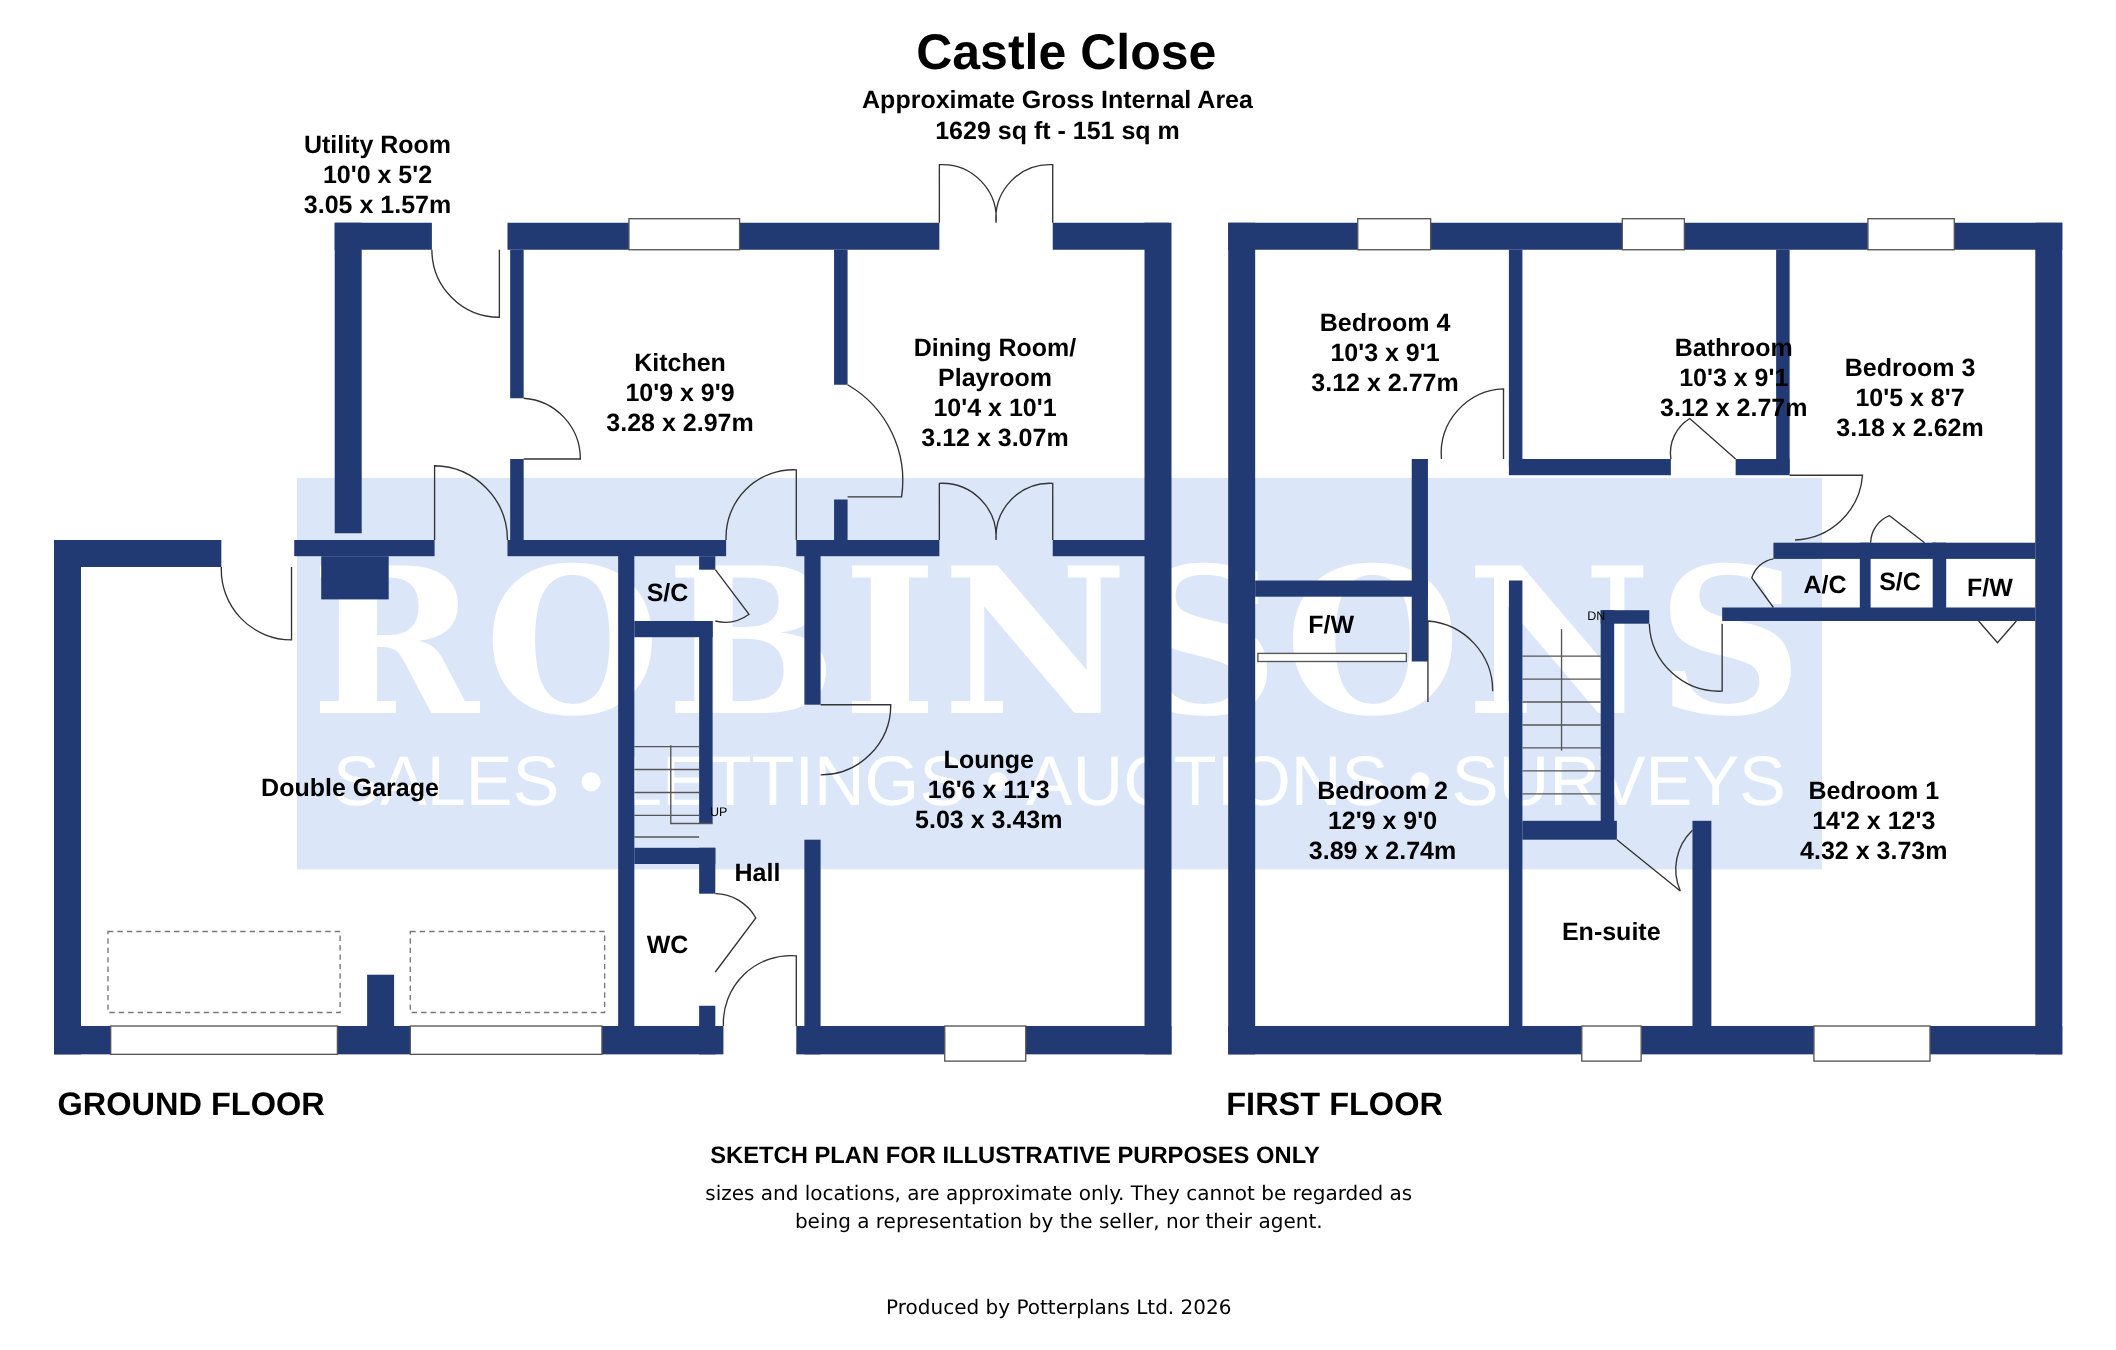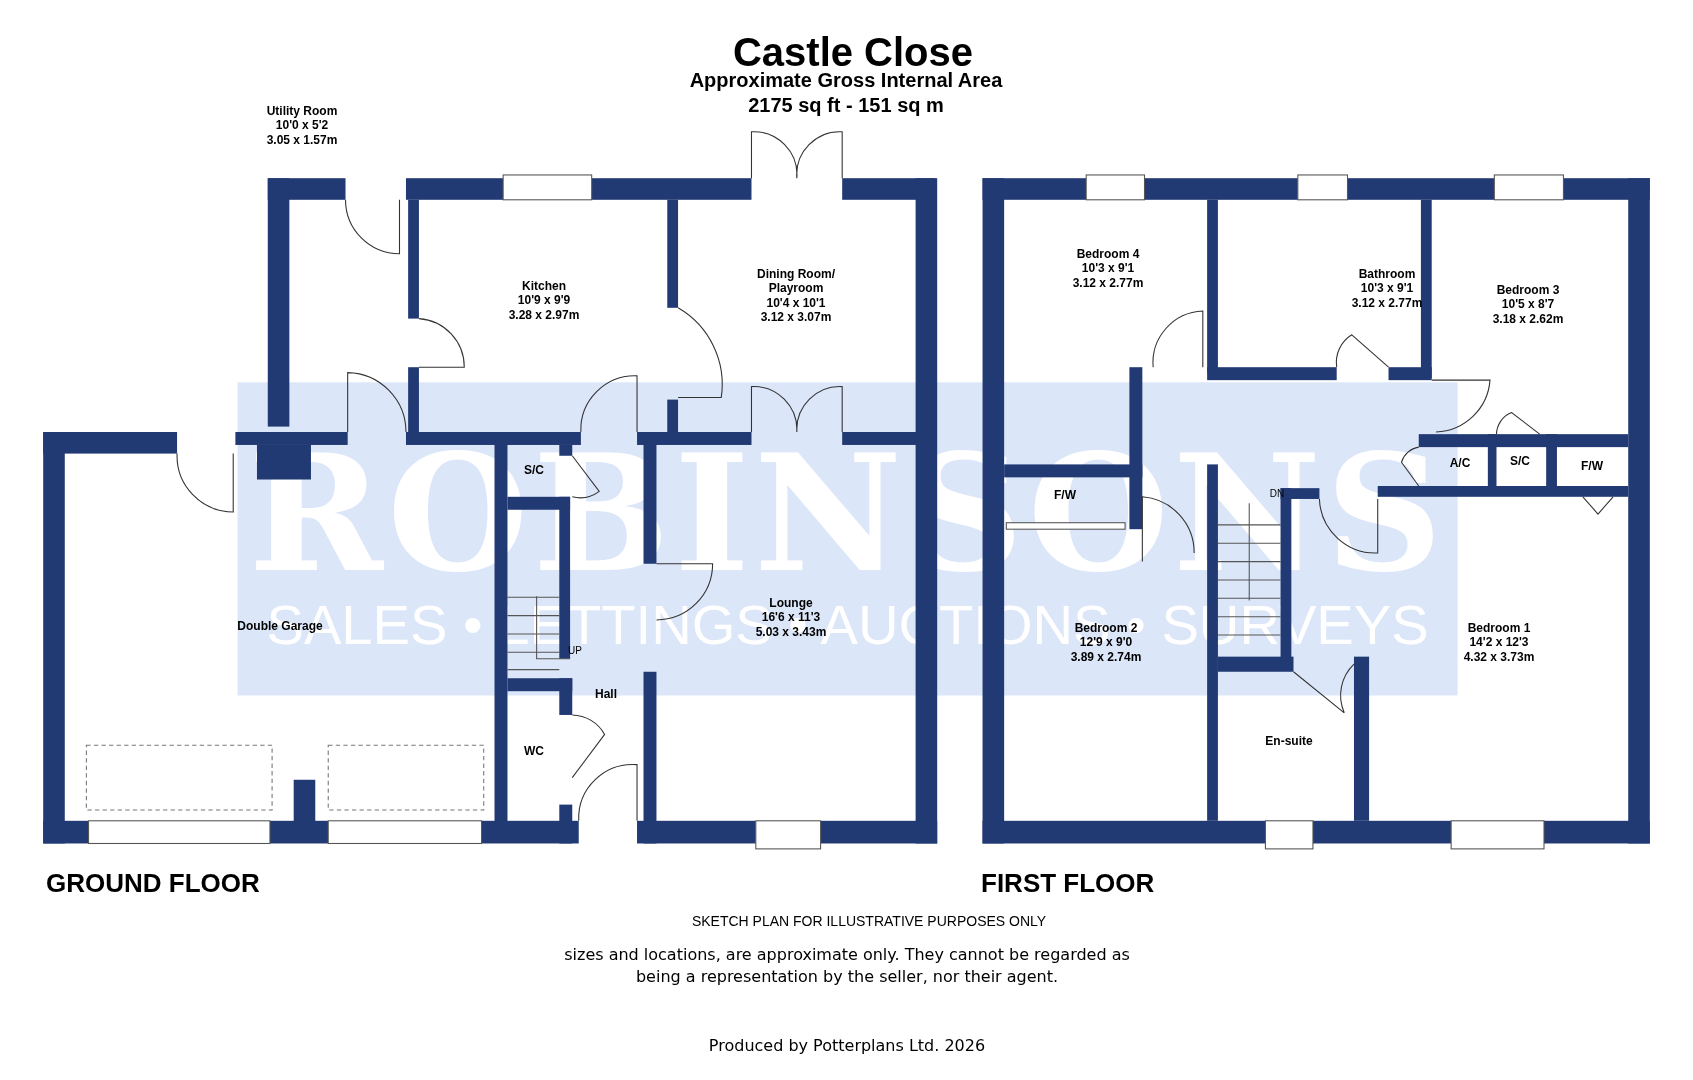--- a/index.html
+++ b/index.html
@@ -1,19 +1,19 @@
 <!DOCTYPE html>
 <html><head>
 <meta charset="utf-8">
 <style>
   html,body{margin:0;padding:0;background:#ffffff;}
   body{width:1693px;height:1080px;position:relative;overflow:hidden;font-family:"Liberation Sans",sans-serif;color:#000;}
   #plan{position:absolute;left:0;top:0;width:1693px;height:1080px;}
   .lbl{position:absolute;text-align:center;font-weight:bold;font-family:"Liberation Sans",sans-serif;line-height:1.2;white-space:nowrap;transform:translateX(-50%);}
-  .room{font-size:12px;}
+  .room{font-size:20px;}
   .title{font-size:40px;}
   .sub{font-size:20px;text-align:right;}
   .floor{position:absolute;font-size:26px;font-weight:bold;font-family:"Liberation Sans",sans-serif;text-align:right;}
   .note{position:absolute;text-align:center;transform:translateX(-50%);font-family:"DejaVu Sans",sans-serif;font-size:16px;line-height:1.4;white-space:nowrap;}
   .small{font-size:10px;font-weight:normal;}
 </style>
 </head>
 <body>
 
 <svg id="plan" viewBox="0 0 1568 1000" preserveAspectRatio="none" xmlns="http://www.w3.org/2000/svg">
@@ -151,23 +151,23 @@
       <line x1="1128" y1="503" x2="1186" y2="503"></line>
     <line x1="1128" y1="520" x2="1186" y2="520"></line>
       <line x1="1128" y1="537" x2="1186" y2="537"></line>
     <line x1="1128" y1="554" x2="1186" y2="554"></line>
       <line x1="1128" y1="571" x2="1186" y2="571"></line>
     <line x1="1128" y1="588" x2="1186" y2="588"></line>
     <line x1="1157" y1="466" x2="1157" y2="556"></line>
   </g>
 </svg>
 
-<div class="lbl title" style="left:853px;top:28px;">Castle Close</div>
+<div class="lbl title" style="left:853px;top:18px;">Castle Close</div>
 <div class="lbl sub" style="left:846px;top:68px;">Approximate Gross Internal Area</div>
-<div class="lbl sub" style="left:846px;top:93px;">2175 sq ft - 151 sq m</div>
+<div class="lbl sub" style="left:846px;top:93px;">1629 sq ft - 151 sq m</div>
 
 <div class="lbl room" style="left:302px;top:104px;">
   <div>Utility Room</div>
   <div>10'0 x 5'2</div>
   <div>3.05 x 1.57m</div>
 </div>
 <div class="lbl room" style="left:544px;top:279px;">
   <div>Kitchen</div>
   <div>10'9 x 9'9</div>
   <div>3.28 x 2.97m</div>
@@ -217,18 +217,18 @@
 <div class="lbl room" style="left:1499px;top:621px;">
   <div>Bedroom 1</div>
   <div>14'2 x 12'3</div>
   <div>4.32 x 3.73m</div>
 </div>
 <div class="lbl small" style="left:1277px;top:488px;">DN</div>
 
 <div class="floor" style="left:46px;top:868px;">GROUND FLOOR</div>
 <div class="floor" style="left:981px;top:868px;">FIRST FLOOR</div>
 
-<div class="note" style="left:869px;top:912px;font-weight:normal;font-family:'Liberation Sans',sans-serif;font-size:14px;">SKETCH PLAN FOR ILLUSTRATIVE PURPOSES ONLY</div>
+<div class="note" style="left:812px;top:912px;font-weight:bold;font-family:'Liberation Sans',sans-serif;font-size:19px;">SKETCH PLAN FOR ILLUSTRATIVE PURPOSES ONLY</div>
 <div class="note" style="left:847px;top:944px;">
   <div>sizes and locations, are approximate only. They cannot be regarded as</div>
   <div>being a representation by the seller, nor their agent.</div>
 </div>
 <div class="note" style="left:847px;top:1035px;">Produced by Potterplans Ltd. 2026</div>
 
 </body></html>

